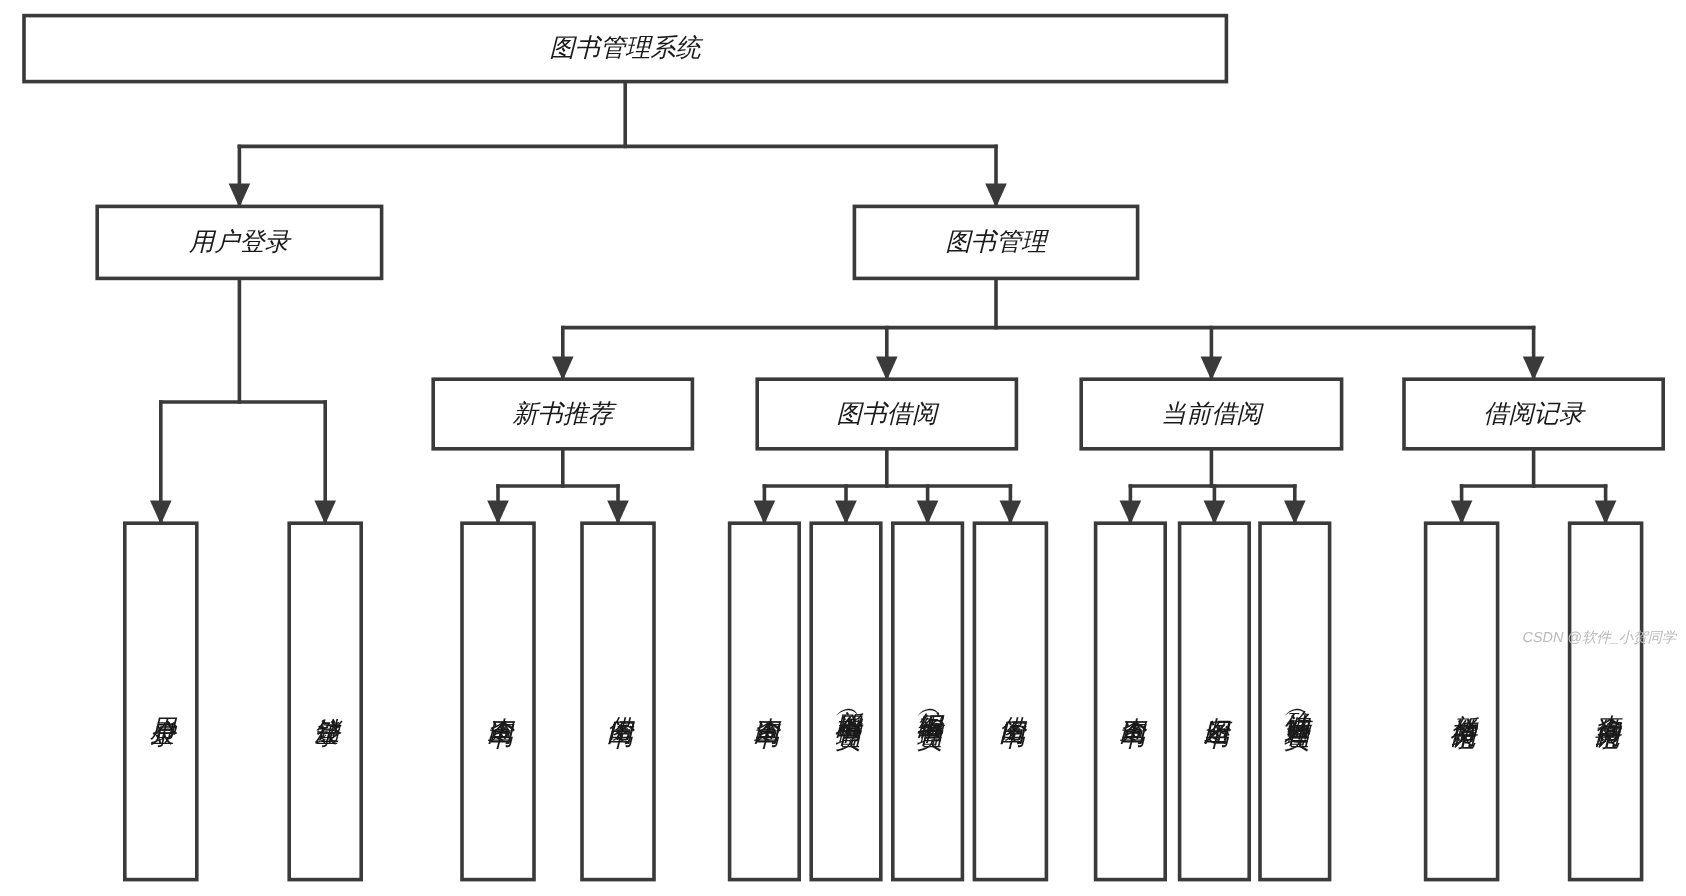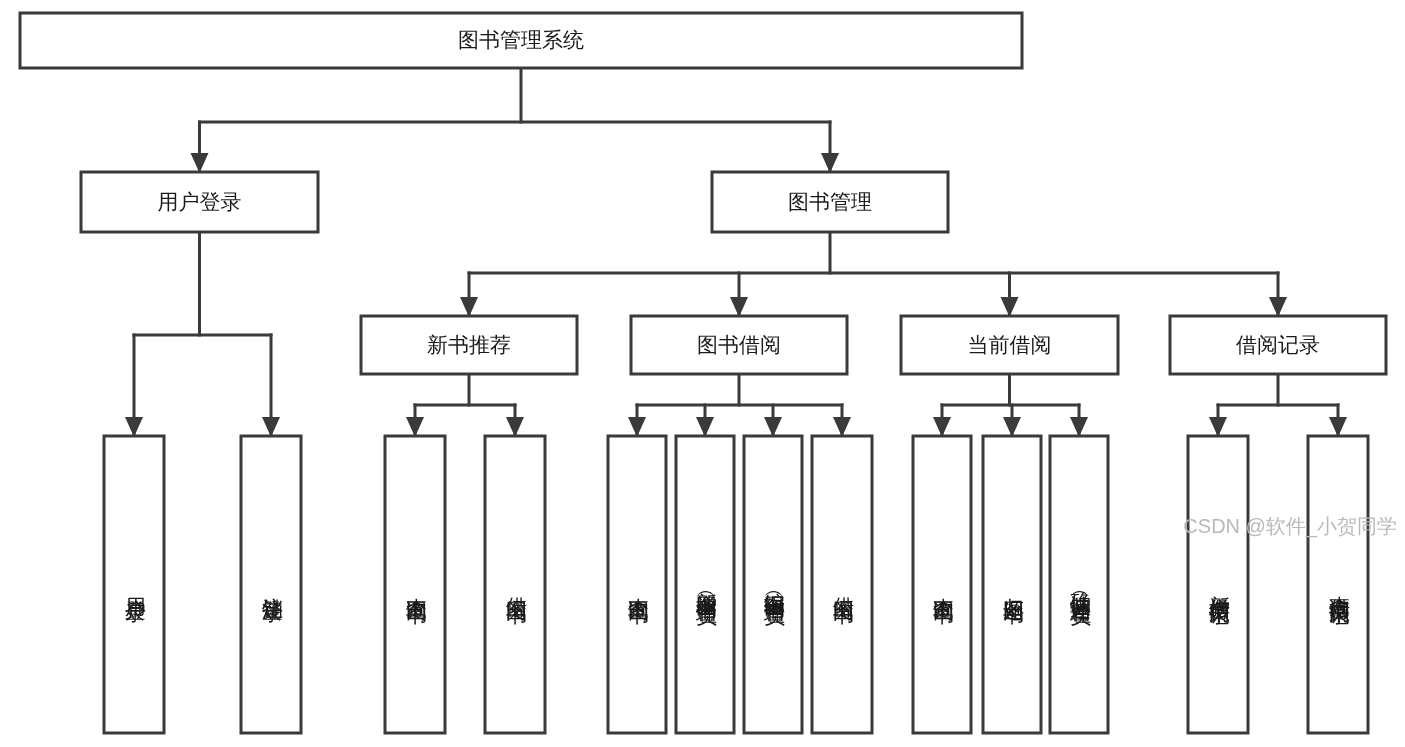--- a/index.html
+++ b/index.html
@@ -1,40 +1,40 @@
 <!DOCTYPE html>
 <html><head>
 <meta charset="utf-8">
 <style>
   html,body{margin:0;padding:0;background:#ffffff;}
   body{
     width:1405px;height:747px;overflow:hidden;
     font-family:"Liberation Sans","DejaVu Sans",sans-serif;
     color:#1a1a1a;
   }
-  #diagram-root{position:relative;width:1405px;height:546px;}
+  #diagram-root{position:relative;width:1405px;height:546px;font-style:italic;}
   svg#tree-svg{position:absolute;left:0;top:0;width:1405px;height:747px;display:block;}
   .node-box{fill:#ffffff;stroke:#3a3a3a;stroke-width:3;}
   .edge{stroke:#3a3a3a;stroke-width:3;fill:none;stroke-linecap:square;}
   .arrow-head{fill:#3a3a3a;stroke:none;}
   .node-label{
     font-family:"Liberation Sans","DejaVu Sans",sans-serif;
     font-size:21px;fill:#1a1a1a;text-anchor:middle;dominant-baseline:middle;
   }
   .leaf-label{
     font-family:"Liberation Sans","DejaVu Sans",sans-serif;
     font-size:21px;fill:#1a1a1a;
     writing-mode:vertical-rl;text-orientation:upright;
     letter-spacing:2px;
     text-anchor:middle;
   }
   .watermark{
     position:absolute;right:8px;bottom:6px;
     font-family:"Liberation Sans","DejaVu Sans",sans-serif;
-    font-size:20px;color:#b9b9b9;white-space:nowrap;
+    font-size:12px;color:#b9b9b9;white-space:nowrap;
     user-select:none;pointer-events:none;margin-left:21px;
   }
 </style>
 </head>
 <body>
 
 <div id="diagram-root">
   <svg id="tree-svg" viewBox="0 0 1405 747">
     <g id="edge-layer">
         <line x1="521" y1="68" x2="521" y2="122" class="edge"></line>

